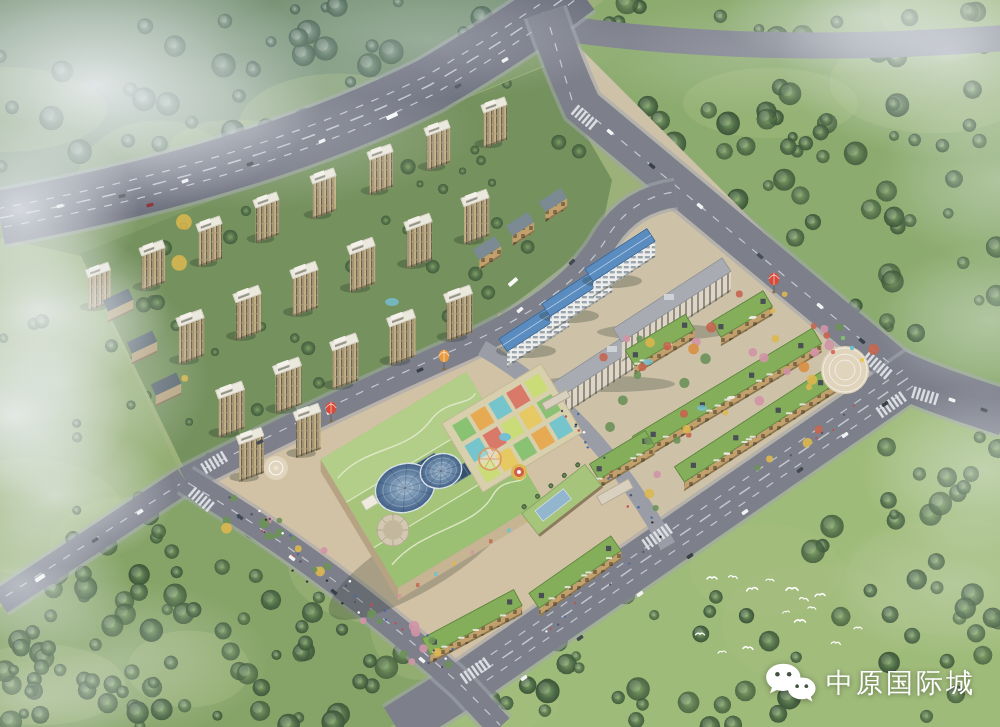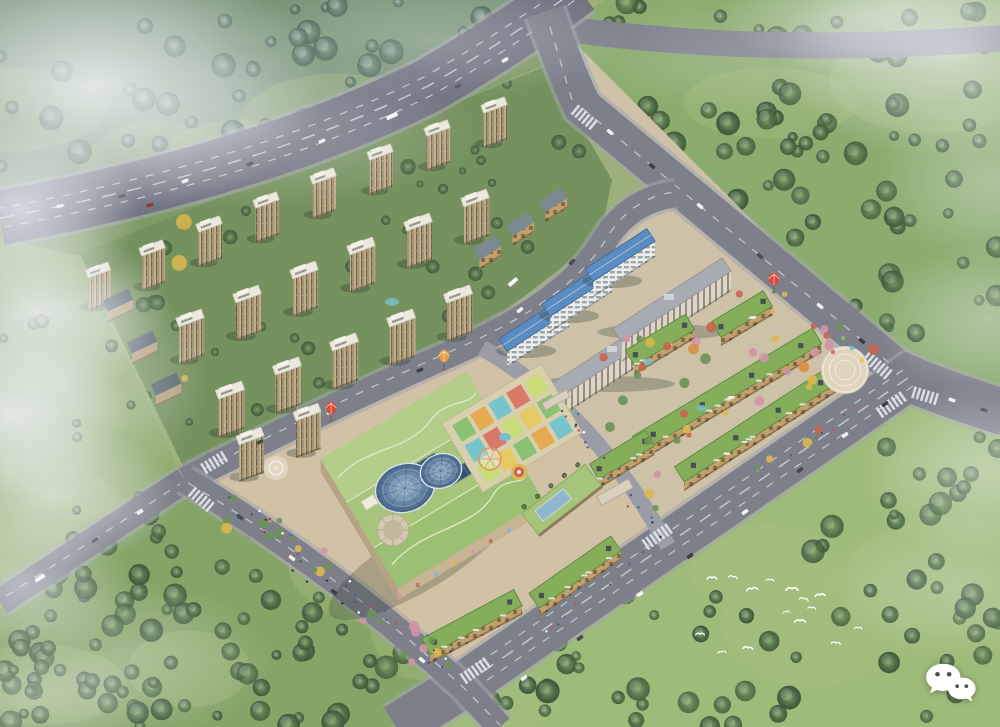--- a/index.html
+++ b/index.html
@@ -1978,14 +1978,15 @@
     <svg viewBox="0 0 62 50">
       <g>
         <path fill="#ffffff" d="M23,2 C11.4,2 2.5,9.2 2.5,18.2 C2.5,23.2 5.2,27.5 9.5,30.4 L7.2,37.2 L15.2,33.2 C17.6,33.9 20.2,34.4 23,34.4 C34.6,34.4 43.5,27.1 43.5,18.2 C43.5,9.2 34.6,2 23,2 Z"></path>
         <circle cx="16" cy="14.5" r="2.7" fill="#44523f"></circle>
         <circle cx="30" cy="14.5" r="2.7" fill="#44523f"></circle>
         <path fill="#ffffff" d="M45,18.5 C35.6,18.5 28.5,24.3 28.5,31.5 C28.5,38.7 35.6,44.5 45,44.5 C47.1,44.5 49.2,44.2 51.1,43.6 L57.8,47 L55.8,41.3 C59.4,38.9 61.5,35.4 61.5,31.5 C61.5,24.3 54.4,18.5 45,18.5 Z"></path>
         <circle cx="39.5" cy="28.8" r="2.2" fill="#44523f"></circle>
         <circle cx="50.5" cy="28.8" r="2.2" fill="#44523f"></circle>
       </g>
     </svg>
+    <span>中原国际城</span>
   </div>
 </div>
 
 </body></html>

